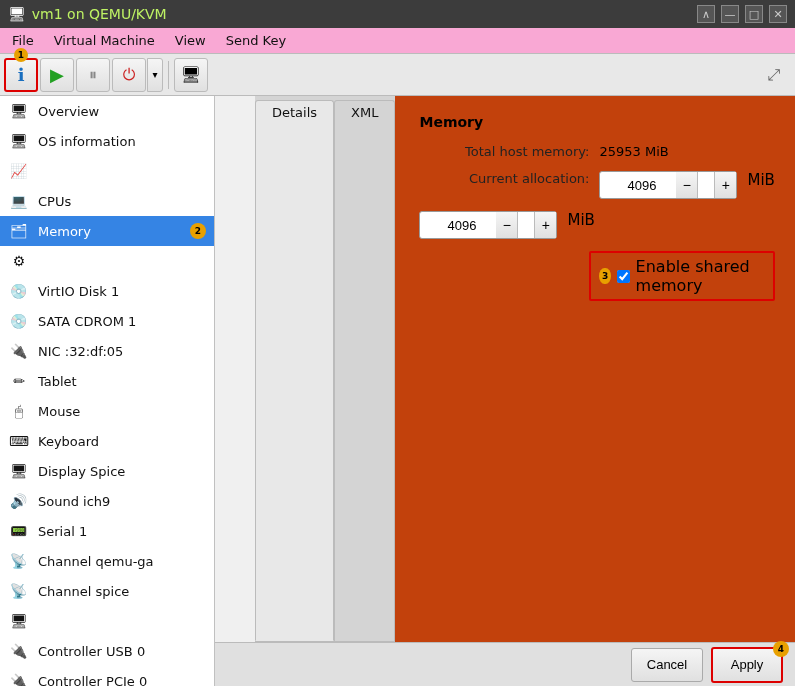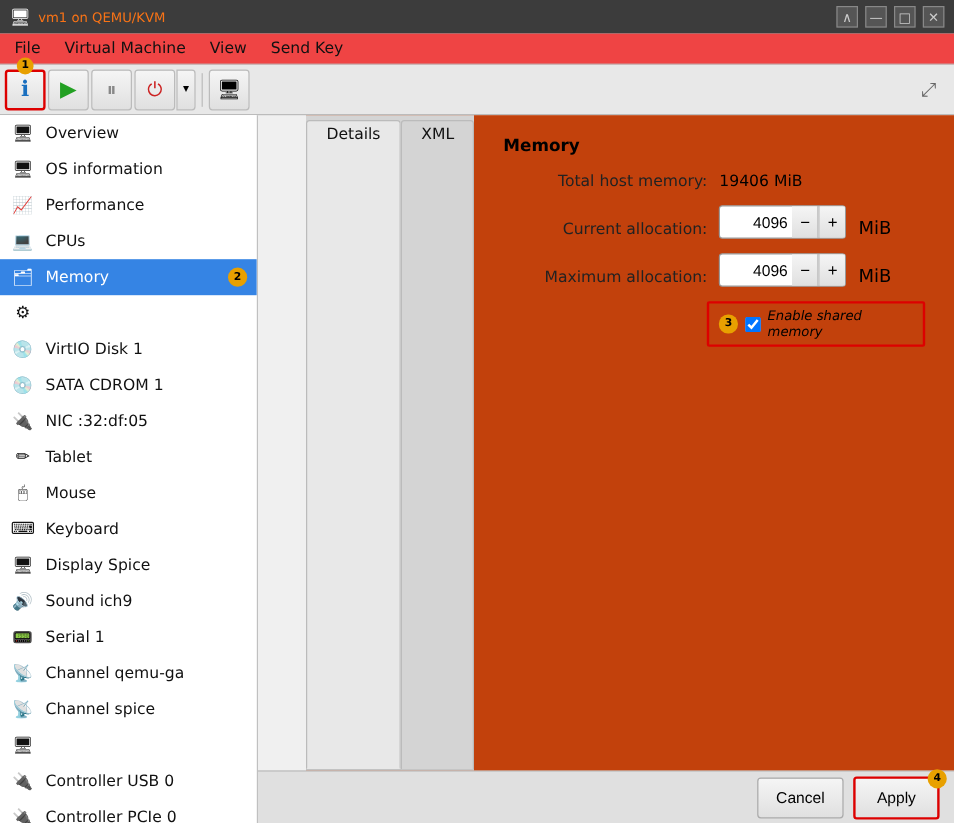--- a/index.html
+++ b/index.html
@@ -22,22 +22,22 @@
       justify-content: space-between;
       padding: 0 8px;
       user-select: none;
     }
     .titlebar-left {
       display: flex;
       align-items: center;
       gap: 6px;
     }
     .titlebar-title {
-      font-size: 11px;
-      color: #f97316;
+      font-size: 14px;
+      color: #bef264;
     }
     .titlebar-controls {
       display: flex;
       gap: 6px;
       align-items: center;
     }
     .titlebar-btn {
       width: 18px;
       height: 18px;
       background: #555;
@@ -45,21 +45,21 @@
       color: #ccc;
       font-size: 11px;
       display: flex;
       align-items: center;
       justify-content: center;
       cursor: pointer;
     }
 
     
     .menubar {
-      background: #ef4444;
+      background: #f9a8d4;
       border-bottom: 1px solid #bbb;
       height: 26px;
       display: flex;
       align-items: center;
       padding: 0 4px;
       gap: 4px;
     }
     .menu-item {
       padding: 2px 8px;
       cursor: pointer;
@@ -222,39 +222,40 @@
       padding: 18px 24px;
       overflow-y: auto;
     }
     .panel-section-title {
       font-weight: bold;
       font-size: 14px;
       margin-bottom: 14px;
     }
     .form-row {
       display: flex;
-      align-items: flex-end;
+      align-items: flex-start;
       margin-bottom: 12px;
       gap: 10px;
     }
     .form-label {
       width: 170px;
       text-align: right;
       font-size: 13px;
       color: #222;
     }
     .form-value {
       font-size: 13px;
     }
     .spinbox {
       display: flex;
       align-items: center;
       border: 1px solid #999;
       background: #fff;
       border-radius: 3px;
+      gap: 16px;
     }
     .spinbox-input {
       width: 60px;
       height: 26px;
       border: none;
       background: transparent;
       text-align: right;
       font-size: 13px;
       padding: 0 4px;
       outline: none;
@@ -377,21 +378,20 @@
           <div class="sidebar-item">
             <span class="sidebar-icon">🖥</span>
             <span class="sidebar-item-label">Overview</span>
           </div>
           <div class="sidebar-item">
             <span class="sidebar-icon">🖥</span>
             <span class="sidebar-item-label">OS information</span>
           </div>
           <div class="sidebar-item">
             <span class="sidebar-icon">📈</span>
-            <span class="sidebar-item-label">Performance</span>
           </div>
           <div class="sidebar-item">
             <span class="sidebar-icon">💻</span>
             <span class="sidebar-item-label">CPUs</span>
           </div>
           <div class="sidebar-item active">
             <span class="sidebar-icon">🗂</span>
             <span class="sidebar-item-label">Memory</span>
             <div class="sidebar-badge">2</div>
           </div>
@@ -461,48 +461,47 @@
   <div class="panel">
     <div class="panel-tabs">
       <div class="panel-tab active">Details</div>
       <div class="panel-tab">XML</div>
     </div>
     <div class="panel-body">
       <div class="panel-section-title">Memory</div>
 
       <div class="form-row">
         <div class="form-label">Total host memory:</div>
-        <div class="form-value">19406 MiB</div>
+        <div class="form-value">25953 MiB</div>
       </div>
 
       <div class="form-row">
         <div class="form-label">Current allocation:</div>
         <div class="spinbox">
           <input class="spinbox-input" type="text" value="4096" style="">
           <button class="spinbox-btn">−</button>
           <button class="spinbox-btn">+</button>
         </div>
         <span class="mib-label">MiB</span>
       </div>
 
       <div class="form-row">
-        <div class="form-label">Maximum allocation:</div>
         <div class="spinbox">
           <input class="spinbox-input" type="text" value="4096" style="">
           <button class="spinbox-btn">−</button>
           <button class="spinbox-btn">+</button>
         </div>
         <span class="mib-label">MiB</span>
       </div>
 
       <div style="display:flex; align-items:center; margin-left:170px; margin-top:10px; gap:8px;">
         <div class="checkbox-container">
           <span style="width:16px;height:16px;border-radius:50%;background:#e8a000;color:#000;font-size:9px;font-weight:bold;display:flex;align-items:center;justify-content:center;">3</span>
           <input type="checkbox" checked="" style="margin: 0px;">
-          <label style="cursor:pointer; font-size:11px;font-style:italic;">Enable shared memory</label>
+          <label style="cursor:pointer; font-size:16px;">Enable shared memory</label>
         </div>
       </div>
     </div>
   </div>
 </div>
 
 <div class="bottom-bar">
   <button class="btn">Cancel</button>
   <div style="position:relative; display:inline-flex; align-items:center;">
     <button class="btn btn-apply">Apply</button>

